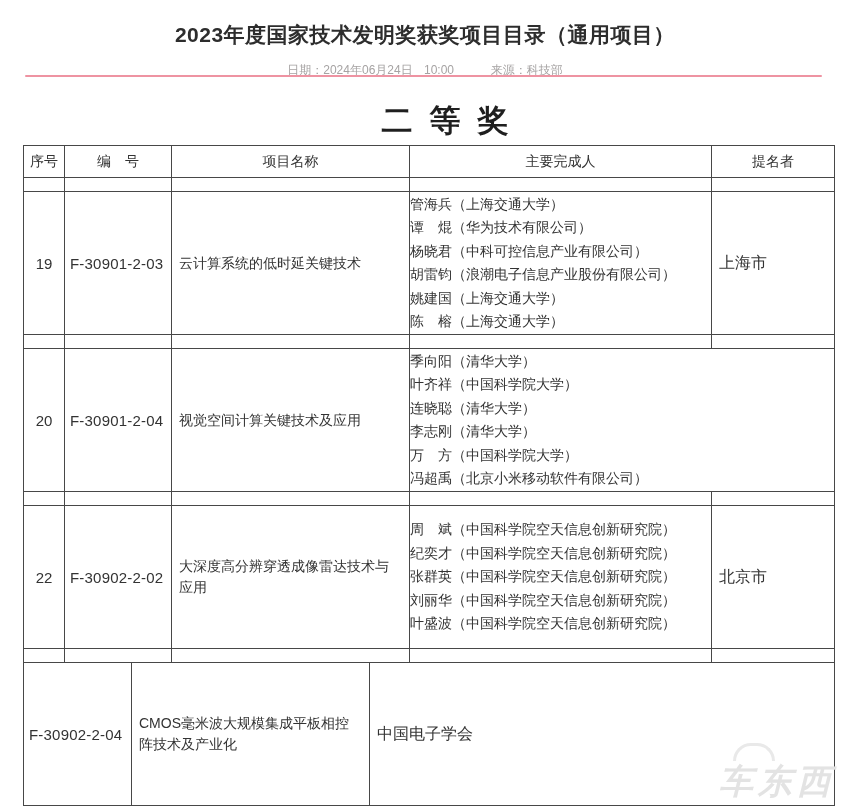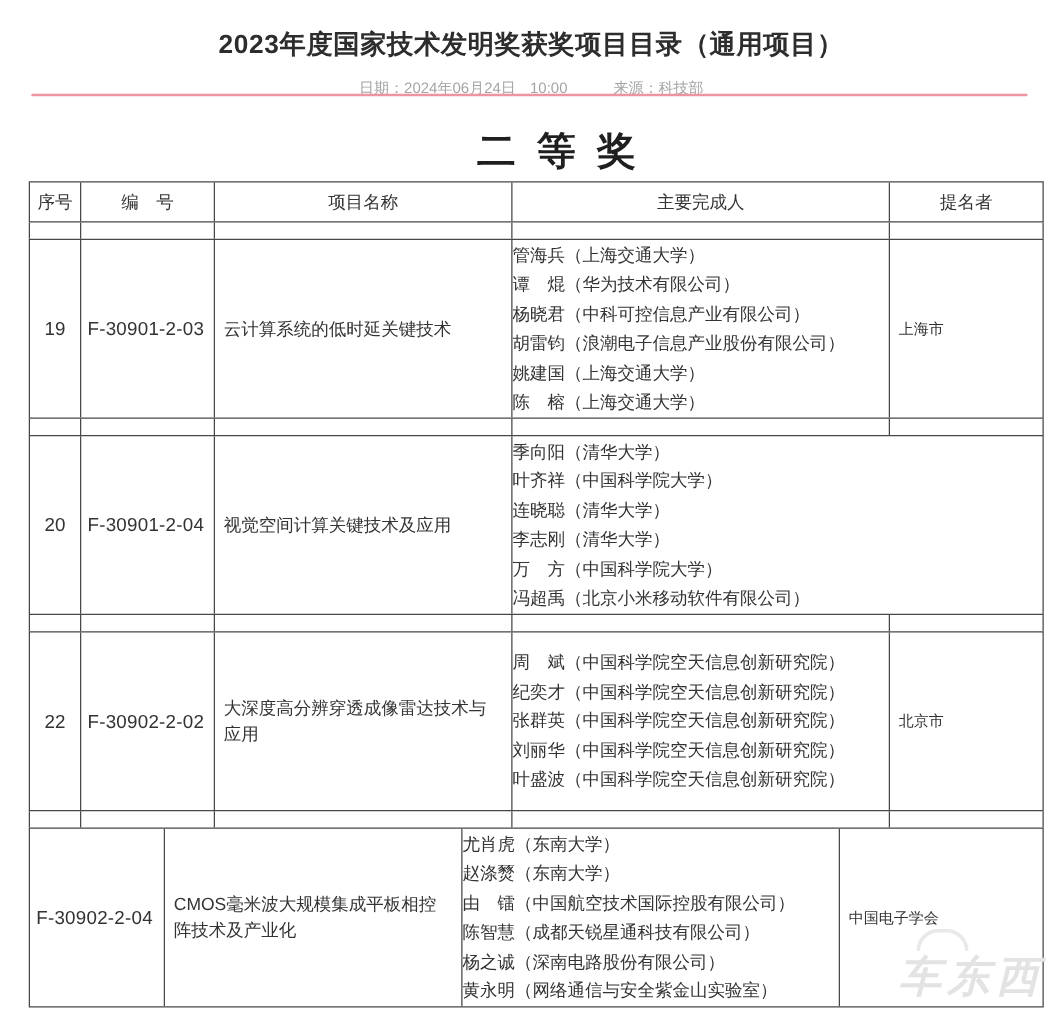--- a/index.html
+++ b/index.html
@@ -76,21 +76,21 @@
     align-items: center;
     justify-content: center;
     font-size: 14px;
     color: #333;
   }
   .c-index { align-items: center; font-size: 15px; }
   .c-code  { padding-left: 5px; font-size: 15px; letter-spacing: 0.2px; }
   .c-project { padding: 0 8px 0 7px; font-size: 14px; line-height: 21px; }
   .c-people  { padding-left: 0; font-size: 14px; }
   .person-line { line-height: 23.5px; white-space: nowrap; }
-  .c-nominator { padding-left: 7px; font-size: 12px; }
+  .c-nominator { padding-left: 7px; font-size: 16px; }
   .row-gap { position: relative; height: 13px; width: 812px; }
   .row-gap .stub {
     position: absolute; top: 0; bottom: 0;
     width: 1px; background: #474747; display: block;
   }
   .watermark {
     position: absolute;
     right: 14px; bottom: 4px;
     font-size: 34px;
     font-weight: bold;
@@ -201,27 +201,19 @@
         <span class="stub" style="left: 0px;"></span>
         <span class="stub" style="left: 41px;"></span>
         <span class="stub" style="left: 148px;"></span>
         <span class="stub" style="left: 386px;"></span>
         <span class="stub" style="left: 688px;"></span>
         <span class="stub" style="left: 811px;"></span>
       </div>
   <div class="t-row t-data">
     <div class="cell c-code w2">F-30902-2-04</div>
     <div class="cell c-project w3">CMOS毫米波大规模集成平板相控阵技术及产业化</div>
-    <div class="cell c-people w4">
-          <div class="person-line">尤肖虎（东南大学）</div>
-          <div class="person-line">赵涤燹（东南大学）</div>
-          <div class="person-line">由　镭（中国航空技术国际控股有限公司）</div>
-          <div class="person-line">陈智慧（成都天锐星通科技有限公司）</div>
-          <div class="person-line">杨之诚（深南电路股份有限公司）</div>
-          <div class="person-line">黄永明（网络通信与安全紫金山实验室）</div>
-        </div>
     <div class="cell c-nominator w5">中国电子学会</div>
   </div>
 </div>
 </div>
 
 <div class="watermark-arc"></div>
 <div class="watermark">车东西</div>
 
 </body></html>

